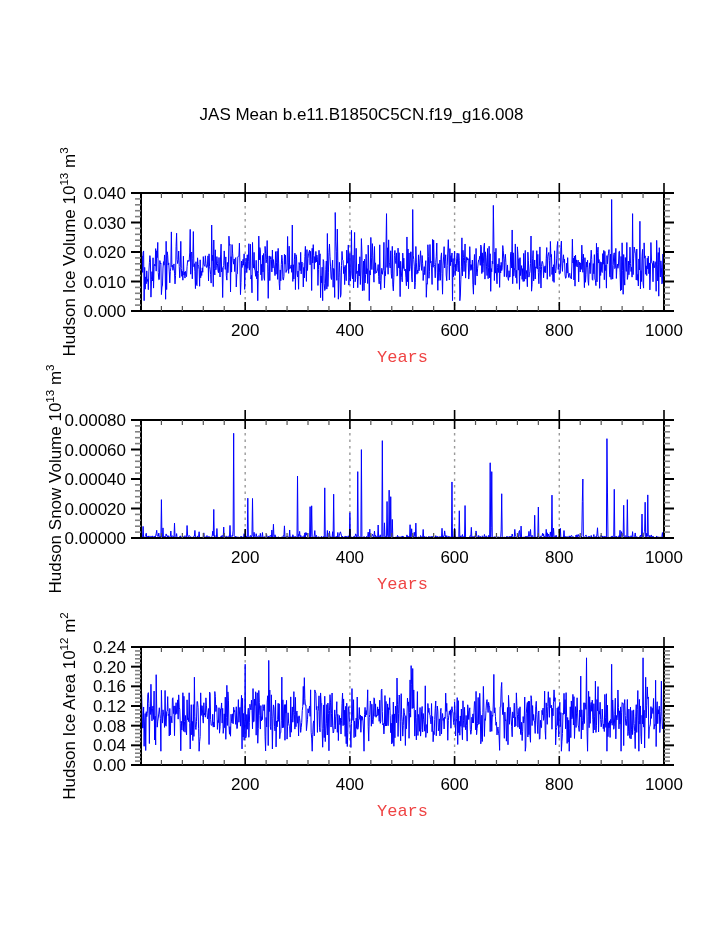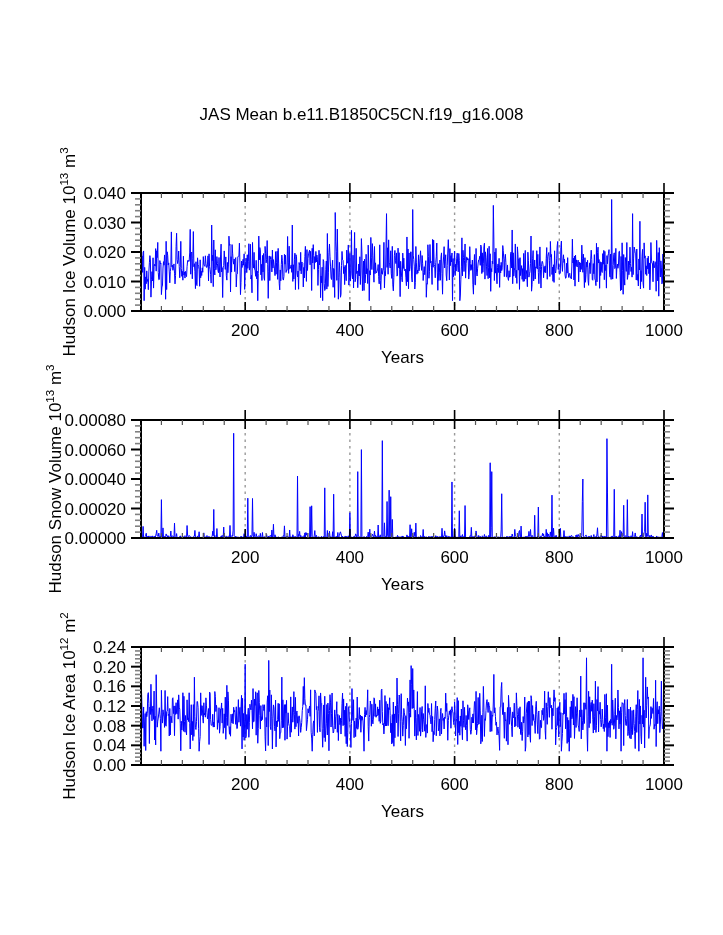--- a/index.html
+++ b/index.html
@@ -49,23 +49,23 @@
     transform-origin: 0 0;
     font-size: 17px;
     font-family: "Liberation Sans", sans-serif;
     white-space: nowrap;
     color: #000000;
   }
 
   .xlabel {
     position: absolute;
     font-size: 17px;
-    font-family: Liberation Sans, sans-serif;
+    font-family: Liberation Mono, monospace;
     text-align: center;
-    color: #000000;
+    color: #ef4444;
     white-space: nowrap;
   }
 
   sup {
     font-size: 0.68em;
     vertical-align: super;
     line-height: 0;
   }
 </style>
 </head>

